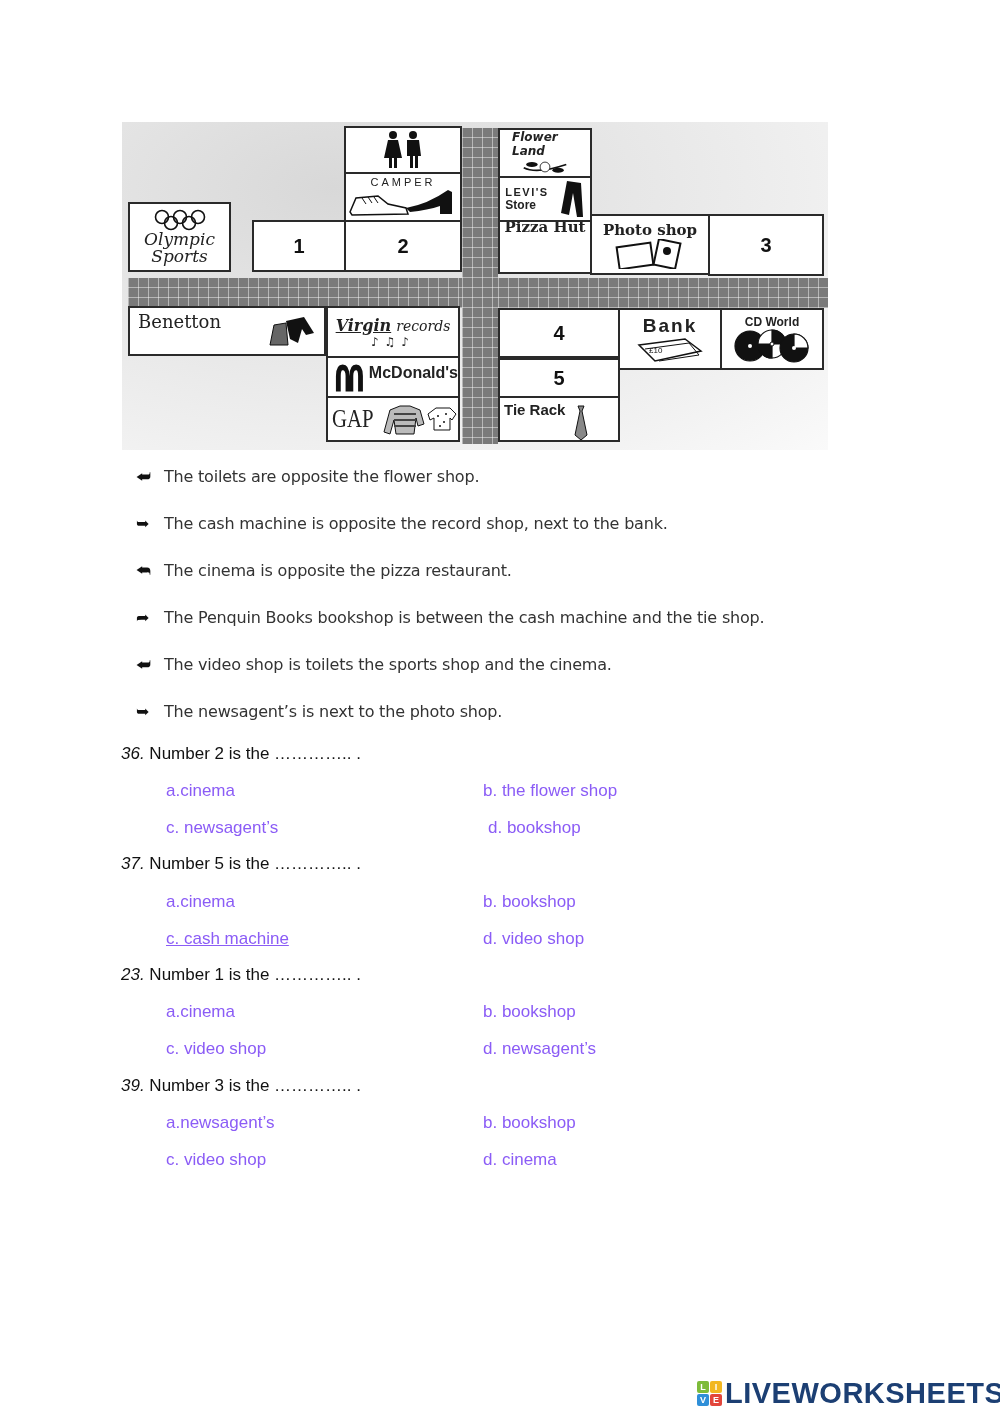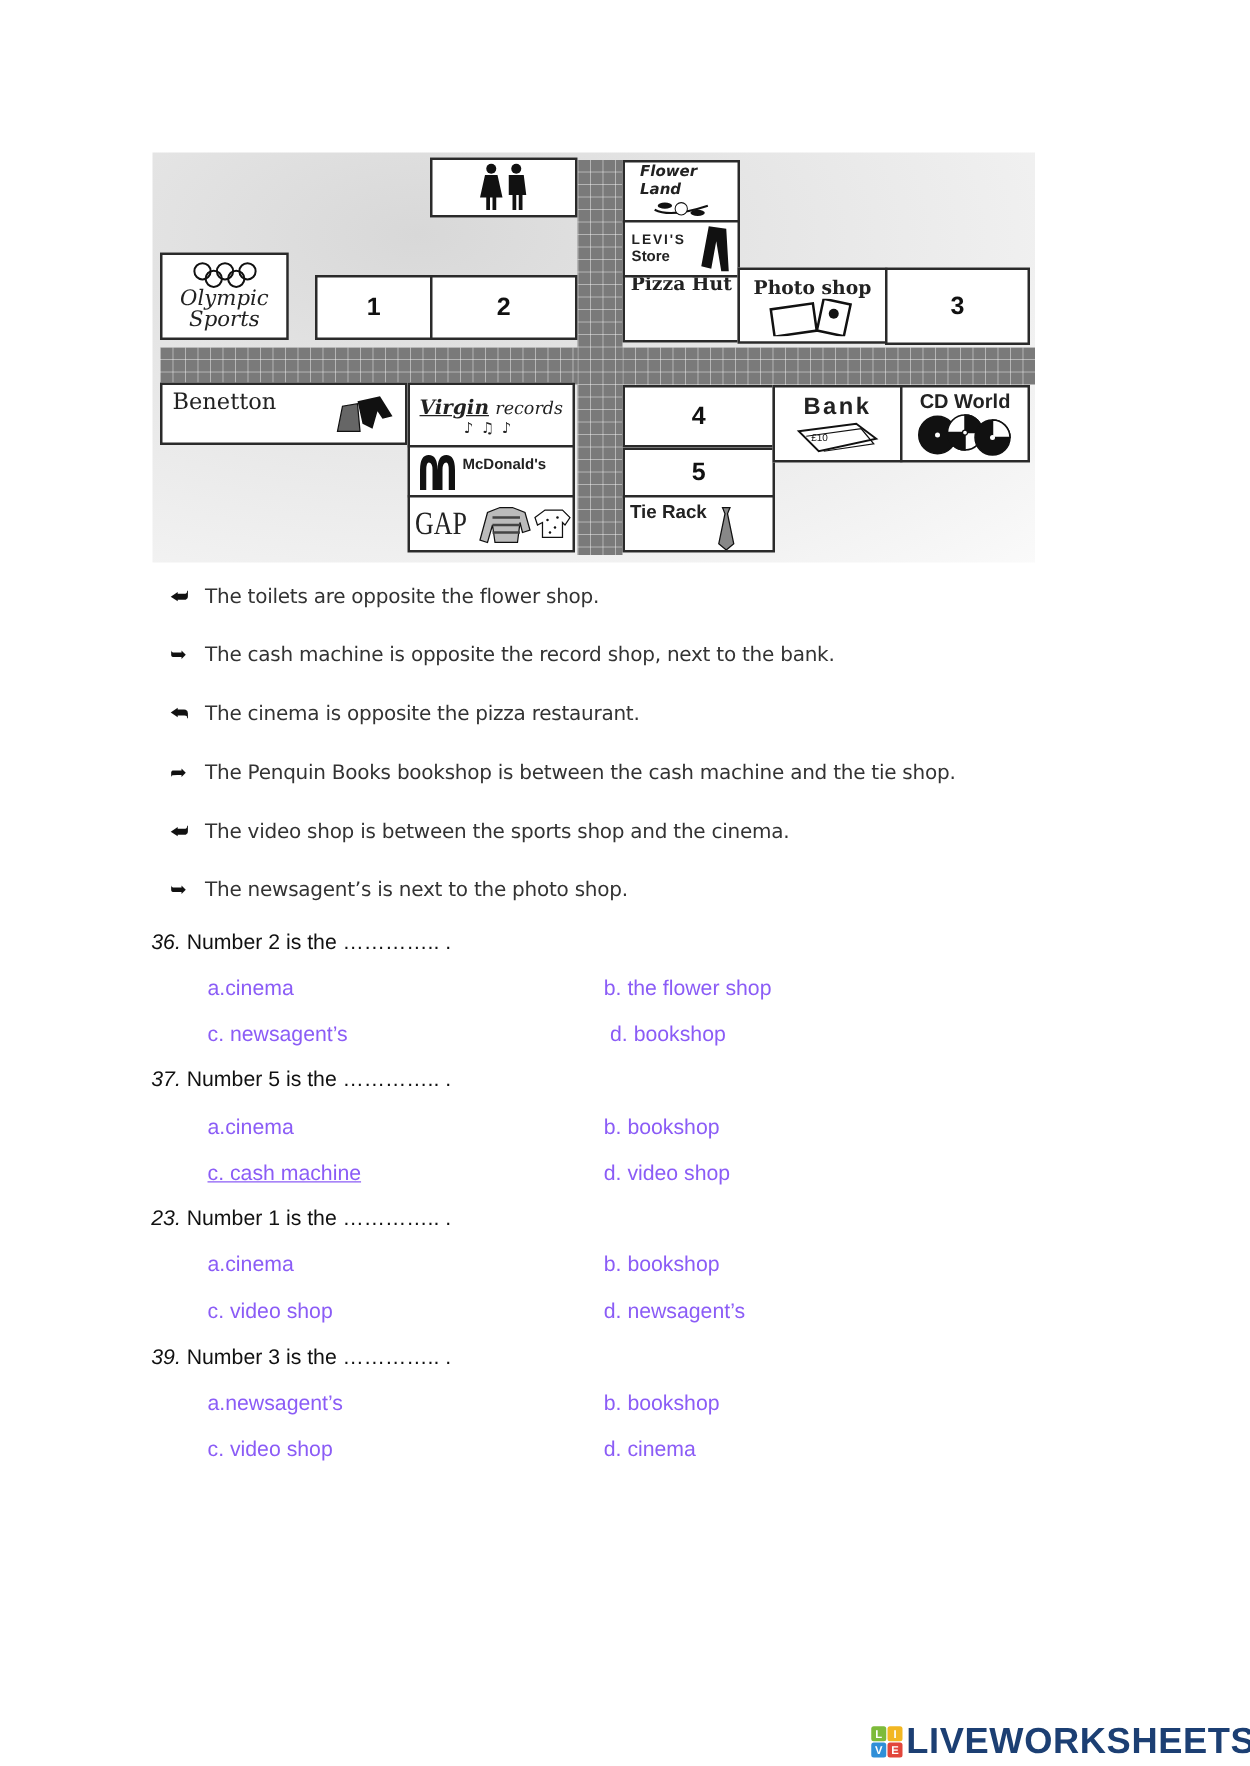--- a/index.html
+++ b/index.html
@@ -49,20 +49,28 @@
   <div class="road-v"></div>
 
   <div class="shop" style="left:222px; top:4px; width:118px; height:48px;">
     <svg width="48" height="40" viewBox="0 0 48 40">
       <circle cx="14" cy="5" r="4" fill="#111"></circle>
         <path d="M9 10h10l4 18h-5v10h-3V28h-2v10h-3V28H5z" fill="#111"></path>
       <circle cx="34" cy="5" r="4" fill="#111"></circle>
         <path d="M28 10h12l2 16h-3v12h-3V26h-2v12h-3V26h-3z" fill="#111"></path>
     </svg>
   </div>
+  <div class="shop" style="left:222px; top:50px; width:118px; height:50px; flex-direction:column; justify-content:flex-start;">
+    <span style="font-family:'Liberation Sans',sans-serif;font-size:11px;letter-spacing:3px;margin-top:2px;">CAMPER</span>
+    <svg width="110" height="28" viewBox="0 0 110 28">
+      <path d="M2 24 L8 10 L30 8 L40 16 L58 20 L60 26 L4 27 Z" fill="#fff" stroke="#111" stroke-width="1.5"></path>
+      <path d="M14 10 l4 6 M20 9 l4 6 M26 9 l4 6" stroke="#111"></path>
+      <path d="M58 20 Q80 16 100 2 L104 4 L104 26 L92 26 L92 18 Q80 22 62 24 Z" fill="#111"></path>
+    </svg>
+  </div>
   <div class="shop" style="left:6px; top:80px; width:103px; height:70px; flex-direction:column;">
     <svg width="56" height="22" viewBox="0 0 56 22">
       <g fill="none" stroke="#111" stroke-width="1.6">
         <circle cx="10" cy="8" r="6.5"></circle>
           <circle cx="28" cy="8" r="6.5"></circle>
           <circle cx="46" cy="8" r="6.5"></circle>
         <circle cx="19" cy="14" r="6.5"></circle>
           <circle cx="37" cy="14" r="6.5"></circle>
       </g>
     </svg>
@@ -126,21 +134,21 @@
     <div>
       <span style="font-family:'DejaVu Serif',serif;font-style:italic;font-weight:bold;font-size:16px;text-decoration:underline;">Virgin</span>
       <span style="font-family:'DejaVu Serif',serif;font-style:italic;font-size:14px;">records</span>
     </div>
     <span style="font-size:12px;letter-spacing:6px;">♪♫♪</span>
   </div>
   <div class="shop" style="left:204px; top:234px; width:134px; height:42px; justify-content:flex-start; padding-left:6px;">
     <svg width="32" height="30" viewBox="0 0 32 30">
       <path d="M2 30 L2 14 Q2 2 9 2 Q16 2 16 14 Q16 2 23 2 Q30 2 30 14 L30 30 L25 30 L25 14 Q25 8 23 8 Q20 8 20 14 L20 30 L12 30 L12 14 Q12 8 9 8 Q7 8 7 14 L7 30 Z" fill="#111"></path>
     </svg>
-    <span style="font-family:'Liberation Sans',sans-serif;font-weight:bold;font-size:12px;margin-left:4px;align-self:flex-start;margin-top:6px;">McDonald's</span>
+    <span style="font-family:'Liberation Sans',sans-serif;font-weight:bold;font-size:16px;margin-left:4px;align-self:flex-start;margin-top:6px;">McDonald's</span>
   </div>
   <div class="shop" style="left:204px; top:274px; width:134px; height:46px; justify-content:flex-start; padding-left:4px;">
     <span style="font-family:'Liberation Serif',serif;font-size:26px;transform:scaleX(0.8);transform-origin:left;">GAP</span>
     <svg width="80" height="34" viewBox="0 0 80 34" style="margin-left:-6px;">
       <path d="M6 30 L12 8 L22 4 L32 4 L42 8 L46 22 L40 24 L38 16 L36 32 L18 32 L16 18 L12 32 Z" fill="#bbb" stroke="#111"></path>
       <path d="M16 12 H38 M16 18 H38 M16 24 H38" stroke="#444" stroke-width="2"></path>
       <path d="M50 12 L58 6 L72 6 L78 12 L74 18 L72 16 L72 28 L56 28 L56 16 L52 18 Z" fill="#fff" stroke="#111"></path>
       <circle cx="60" cy="14" r="1" fill="#111"></circle>
         <circle cx="66" cy="20" r="1" fill="#111"></circle>
         <circle cx="62" cy="24" r="1" fill="#111"></circle>
@@ -162,21 +170,21 @@
   </div>
   <div class="shop" style="left:496px; top:186px; width:104px; height:62px; flex-direction:column;">
     <span style="font-family:'Liberation Sans',sans-serif;font-weight:bold;font-size:19px;letter-spacing:2px;">Bank</span>
     <svg width="70" height="26" viewBox="0 0 70 26">
       <path d="M4 8 L50 2 L66 14 L20 24 Z" fill="#fff" stroke="#111" stroke-width="1.5"></path>
       <path d="M10 12 L54 6 L64 18 L24 24" fill="none" stroke="#111"></path>
       <text x="14" y="16" font-size="8" font-family="Liberation Sans, sans-serif" fill="#111">£10</text>
     </svg>
   </div>
   <div class="shop" style="left:598px; top:186px; width:104px; height:62px; flex-direction:column;">
-    <span style="font-family:'Liberation Sans',sans-serif;font-weight:bold;font-size:16px;">CD World</span>
+    <span style="font-family:'Liberation Sans',sans-serif;font-weight:bold;font-size:12px;">CD World</span>
     <svg width="80" height="34" viewBox="0 0 80 34">
       <g stroke="#111" stroke-width="1.2">
         <circle cx="18" cy="17" r="15" fill="#111"></circle>
           <circle cx="40" cy="15" r="14" fill="#fff"></circle>
           <path d="M40 1 A14 14 0 0 1 54 15 L40 15 Z M40 15 L26 15 A14 14 0 0 0 40 29 Z" fill="#111"></path>
         <circle cx="62" cy="19" r="14" fill="#111"></circle>
           <path d="M62 5 A14 14 0 0 1 76 19 L62 19 Z" fill="#fff"></path>
       </g>
       <circle cx="18" cy="17" r="2" fill="#fff"></circle>
         <circle cx="40" cy="15" r="2" fill="#fff" stroke="#111"></circle>
@@ -196,21 +204,21 @@
 <div class="clue" style="top:561px;">
   <span class="arrow">⮪</span>
   <span>The cinema is opposite the pizza restaurant.</span>
 </div>
 <div class="clue" style="top:608px;">
   <span class="arrow">➦</span>
   <span>The Penquin Books bookshop is between the cash machine and the tie shop.</span>
 </div>
 <div class="clue" style="top:655px;">
   <span class="arrow">⮨</span>
-  <span>The video shop is between the sports shop and the cinema.</span>
+  <span>The video shop is toilets the sports shop and the cinema.</span>
 </div>
 <div class="clue" style="top:702px;">
   <span class="arrow">➥</span>
   <span>The newsagent’s is next to the photo shop.</span>
 </div>
 
 <div class="q" style="top:744px;">
   <span class="qn">36.</span><span> Number 2 is the ………….. .</span>
 </div>
 <div class="opt" style="left:166px; top:781px;">a.cinema</div>

